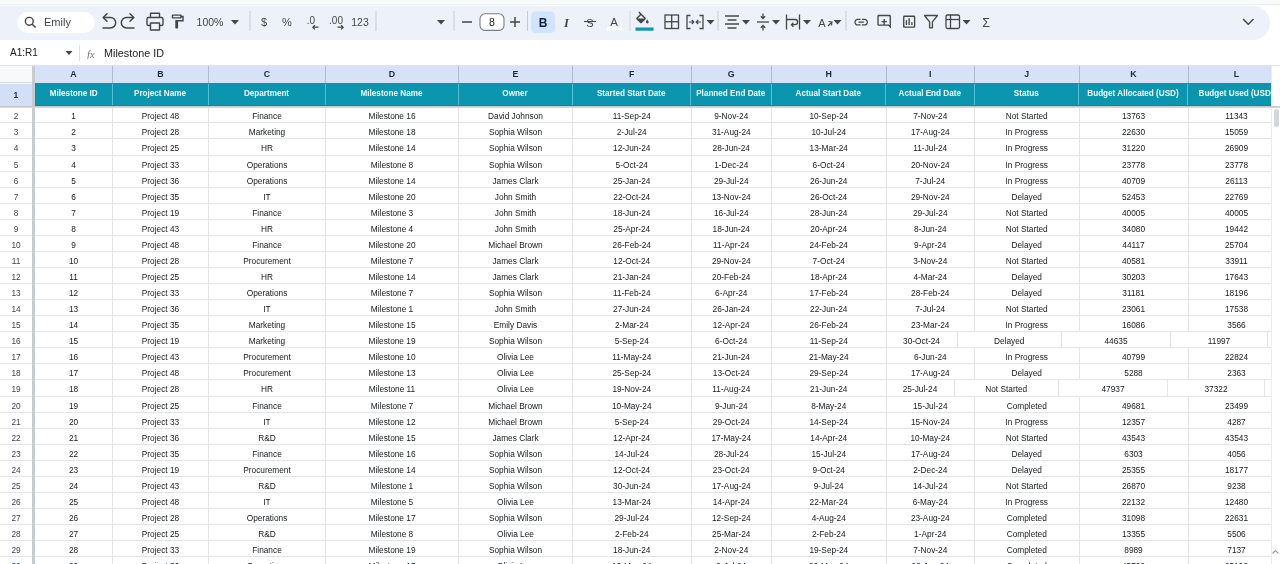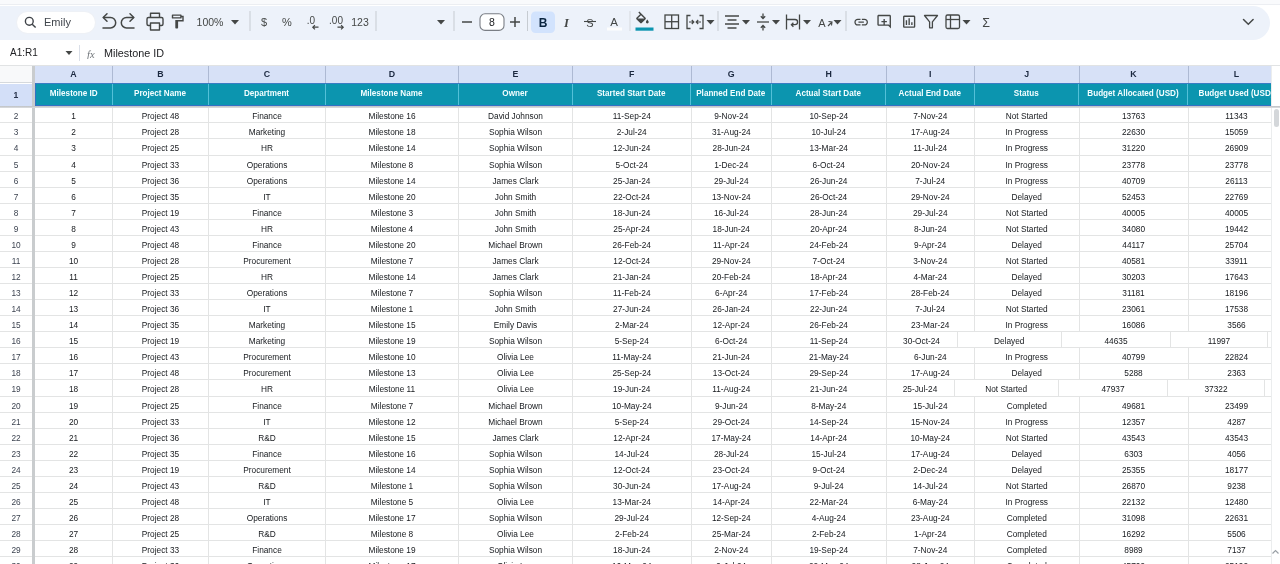--- a/index.html
+++ b/index.html
@@ -411,21 +411,21 @@
     <div class="c" style="width:109px">5288</div>
     <div class="c" style="width:97px">2363</div>
   </div>
 <div class="rh" style="top:380.49px">19</div>
 <div class="row" style="top:380.49px">
     <div class="c" style="width:78px">18</div>
     <div class="c" style="width:96px">Project 28</div>
     <div class="c" style="width:117px">HR</div>
     <div class="c" style="width:133px">Milestone 11</div>
     <div class="c" style="width:114px">Olivia Lee</div>
-    <div class="c" style="width:118.5px">19-Jun-24</div>
+    <div class="c" style="width:118.5px">19-Nov-24</div>
     <div class="c" style="width:80.5px">11-Aug-24</div>
     <div class="c" style="width:114.5px">21-Jun-24</div>
     <div class="c" style="width:68px">25-Jul-24</div>
     <div class="c" style="width:104.5px">Not Started</div>
     <div class="c" style="width:109px">47937</div>
     <div class="c" style="width:97px">37322</div>
   </div>
 <div class="rh" style="top:396.56px">20</div>
 <div class="row" style="top:396.56px">
     <div class="c" style="width:78px">19</div>
@@ -551,21 +551,21 @@
     <div class="c" style="width:78px">27</div>
     <div class="c" style="width:96px">Project 25</div>
     <div class="c" style="width:117px">R&amp;D</div>
     <div class="c" style="width:133px">Milestone 8</div>
     <div class="c" style="width:114px">Olivia Lee</div>
     <div class="c" style="width:118.5px">2-Feb-24</div>
     <div class="c" style="width:80.5px">25-Mar-24</div>
     <div class="c" style="width:114.5px">2-Feb-24</div>
     <div class="c" style="width:88.5px">1-Apr-24</div>
     <div class="c" style="width:104.5px">Completed</div>
-    <div class="c" style="width:109px">16292</div>
+    <div class="c" style="width:109px">13355</div>
     <div class="c" style="width:97px">5506</div>
   </div>
 <div class="rh" style="top:541.19px">29</div>
 <div class="row" style="top:541.19px">
     <div class="c" style="width:78px">28</div>
     <div class="c" style="width:96px">Project 33</div>
     <div class="c" style="width:117px">Finance</div>
     <div class="c" style="width:133px">Milestone 19</div>
     <div class="c" style="width:114px">Sophia Wilson</div>
     <div class="c" style="width:118.5px">18-Jun-24</div>

